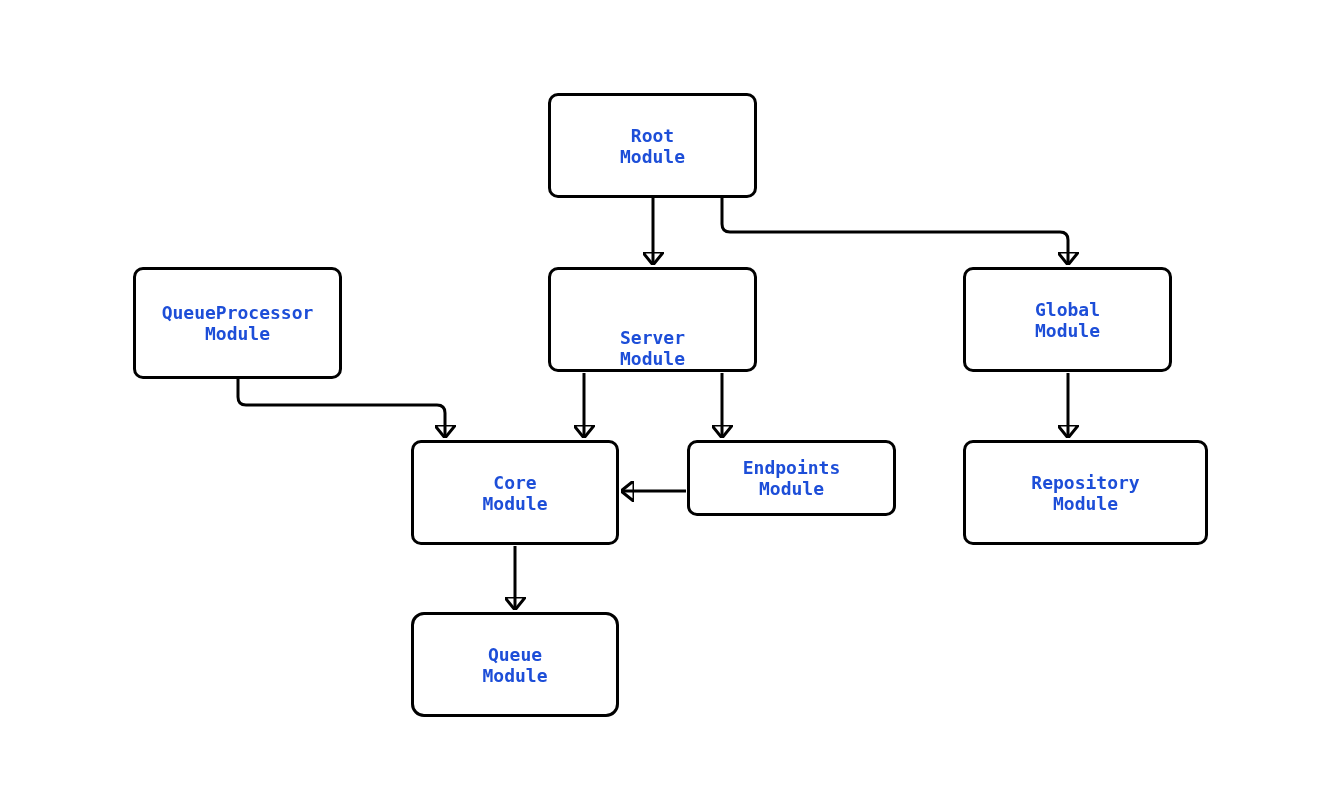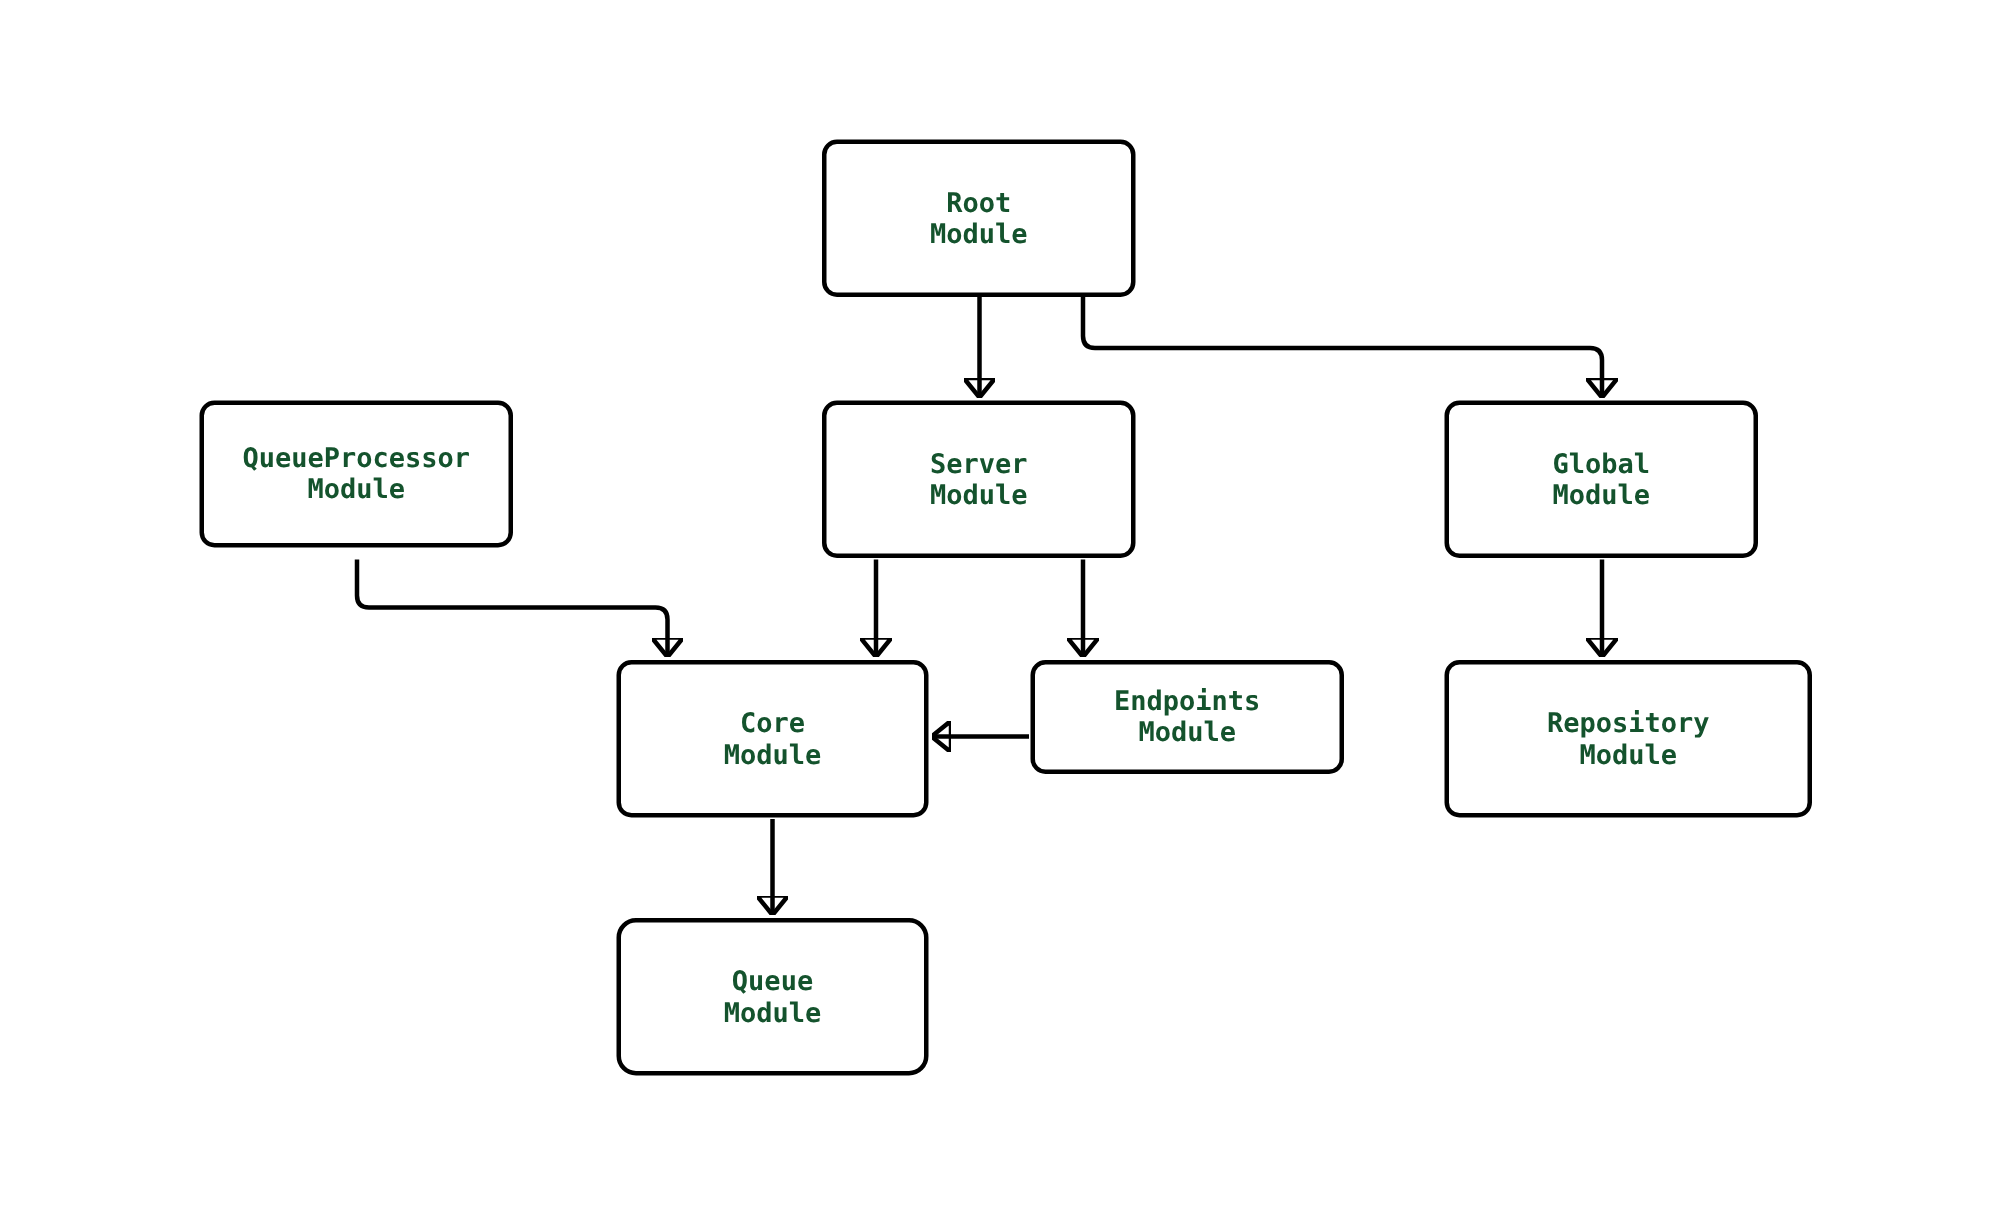--- a/index.html
+++ b/index.html
@@ -34,27 +34,27 @@
     background: #ffffff;
     border: 3px solid #000000;
     border-radius: 10px;
     display: flex;
     align-items: center;
     justify-content: center;
     text-align: center;
     font-size: 18px;
     line-height: 21px;
     font-weight: bold;
-    color: #14532d;
+    color: #1d4ed8;
     white-space: pre-line;
   }
   
   .node-root          { left: 548px; top:  93px; width: 209px; height: 105px; }
-  .node-queueprocessor{ left: 133px; top: 267px; width: 209px; height: 98px; }
-  .node-server        { left: 548px; top: 267px; width: 209px; height: 105px; }
+  .node-queueprocessor{ left: 133px; top: 267px; width: 209px; height: 112px; }
+  .node-server        { left: 548px; top: 267px; width: 209px; height: 105px; align-items: flex-end; }
   .node-global        { left: 963px; top: 267px; width: 209px; height: 105px; }
   .node-core          { left: 411px; top: 440px; width: 208px; height: 105px; }
   .node-endpoints     { left: 687px; top: 440px; width: 209px; height: 76px; }
   .node-repository    { left: 963px; top: 440px; width: 245px; height: 105px; }
   .node-queue         { left: 411px; top: 612px; width: 208px; height: 105px; border-radius: 13px; }
 </style>
 </head>
 <body>
 
 <div class="canvas">

